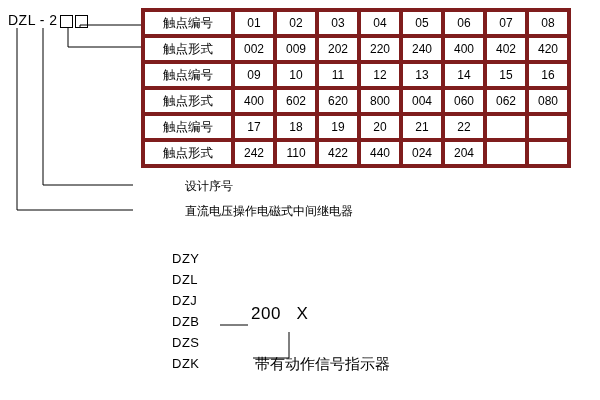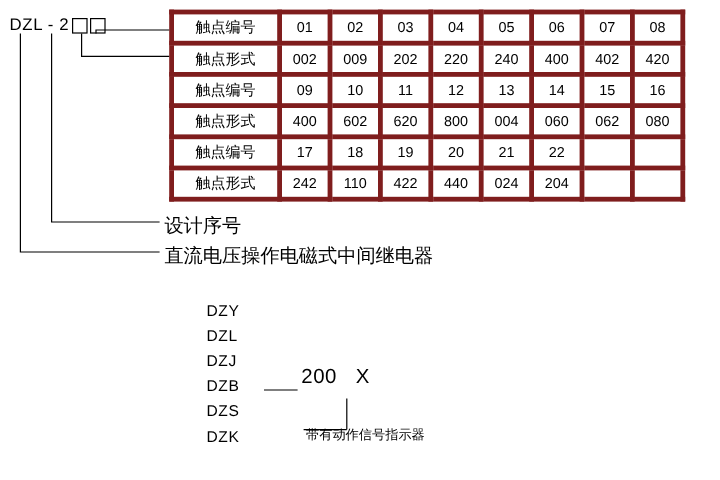--- a/index.html
+++ b/index.html
@@ -62,22 +62,23 @@
     left: 0;
     top: 0;
     width: 600px;
     height: 400px;
     pointer-events: none;
   }
 
   
   .annot {
     position: absolute;
-    font-size: 16px;
+    font-size: 12px;
     white-space: nowrap;
+    margin-left: 48px;
   }
   #annot-design { left: 137px; top: 178px; }
   #annot-relay  { left: 137px; top: 203px; text-align: center; }
 
   
   #series-list {
     position: absolute;
     left: 172px;
     top: 248px;
     font-size: 13px;
@@ -92,21 +93,21 @@
     position: absolute;
     left: 251px;
     top: 304px;
     font-size: 17px;
     letter-spacing: 0.5px;
   }
   #annot-indicator {
     position: absolute;
     left: 255px;
     top: 355px;
-    font-size: 11px;
+    font-size: 15px;
     white-space: nowrap;
   }
 </style>
 </head>
 <body>
 
 <div id="model-code">
   <span>DZL - 2</span><span class="box"></span><span class="box"></span>
 </div>
 

